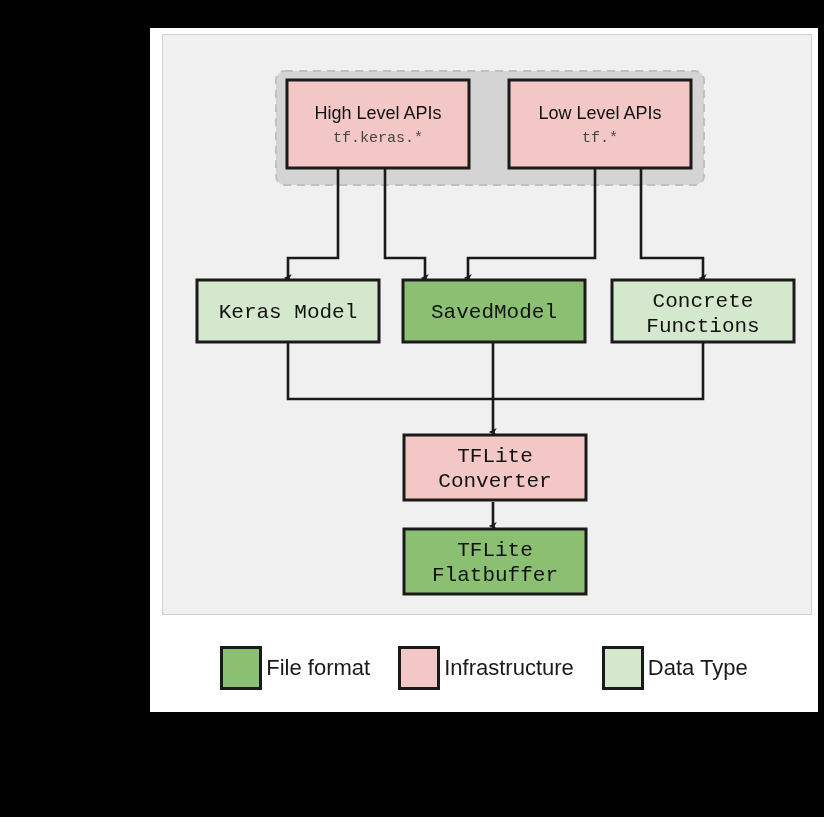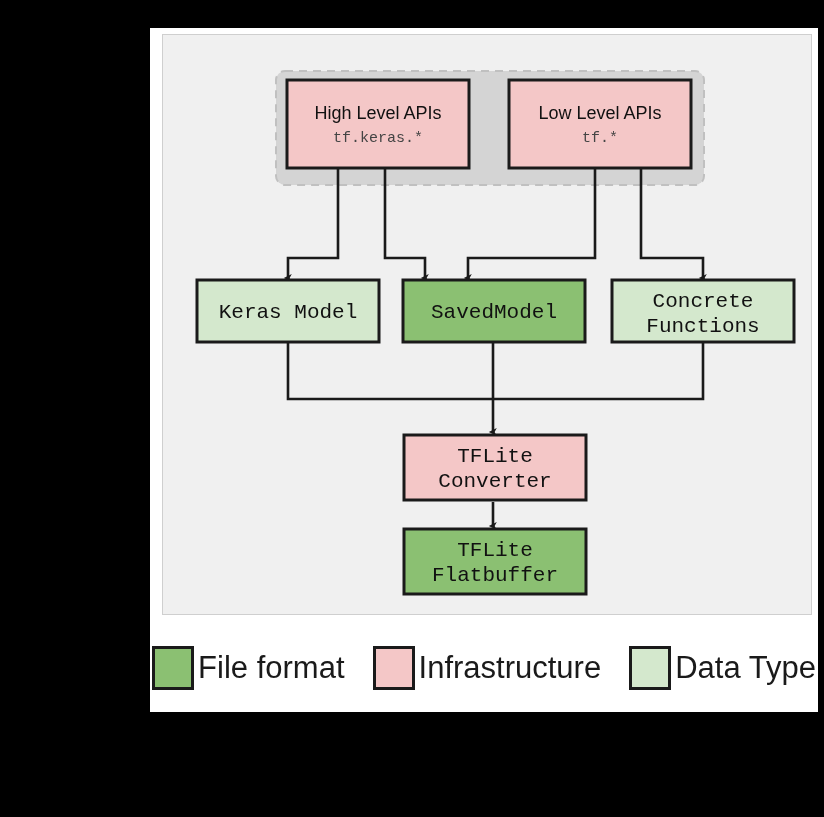--- a/index.html
+++ b/index.html
@@ -72,21 +72,21 @@
 
   .legend-swatch {
     width: 42px;
     height: 44px;
     border: 3px solid #1a1a1a;
     box-sizing: border-box;
   }
 
   .legend-label {
     margin-left: 4px;
-    font-size: 31px;
+    font-size: 22px;
     color: #1a1a1a;
     font-family: "Liberation Sans", sans-serif;
     white-space: nowrap;
   }
 
   
   .node-title-sans {
     font-family: "Liberation Sans", sans-serif;
     font-size: 18px;
     fill: #111111;

